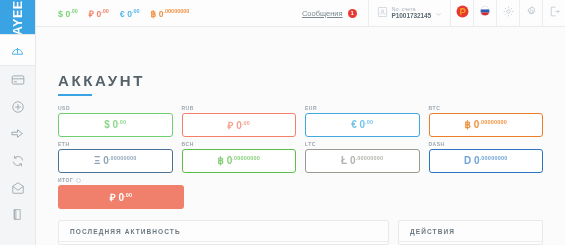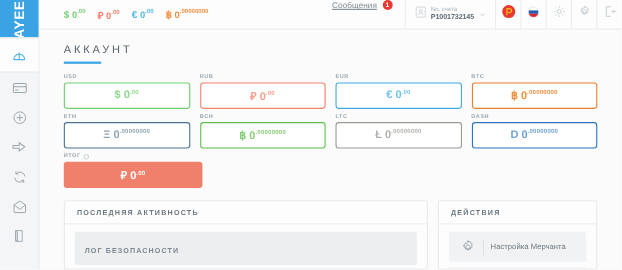--- a/index.html
+++ b/index.html
@@ -39,42 +39,42 @@
   }
   .bal-group { display:flex; align-items:center; gap:11px; padding-left:22px; flex:1; }
   .bal { font-size:8.5px; white-space:nowrap; font-weight:bold; }
   .bal .sym { font-size:9px; }
   .bal .dec { font-size:5.5px; vertical-align:super; }
   .bal.usd { color:#79d279; }
   .bal.rub { color:#f4806a; }
   .bal.eur { color:#54b8e8; }
   .bal.btc { color:#f29042; }
 
-  .topbar-right { display:flex; align-items:flex-start; height:100%; }
+  .topbar-right { display:flex; align-items:center; height:100%; }
   .msg-link { display:flex; align-items:center; gap:5px; padding:0 11px; }
   .msg-label { font-size:7.5px; color:#7c8a92; text-decoration:underline; white-space:nowrap; }
   .msg-badge {
     width:9px; height:9px; border-radius:50%; background:#e8382f; color:#fff;
     font-size:6px; display:flex; align-items:center; justify-content:center; font-weight:bold;
   }
   .acct {
     display:flex; align-items:center; gap:4px; padding:0 8px; height:100%;
     border-left:1px solid #ebedef;
   }
   .acct-lines { line-height:1.15; }
   .acct-lbl { font-size:5.5px; color:#a8b3ba; }
   .acct-num { font-size:6.5px; color:#5c6b73; font-weight:bold; letter-spacing:-0.1px; }
   .icon-btn {
     width:23px; height:100%; display:flex; align-items:center; justify-content:center;
     border-left:1px solid #ebedef;
   }
 
   
   .page-head { padding:13px 0 0 22px; }
-  .page-title { font-size:10px; color:#56636b; letter-spacing:2.6px; font-weight:normal; }
+  .page-title { font-size:15px; color:#56636b; letter-spacing:2.6px; font-weight:bold;margin-top:32px; }
   .title-rule { width:34px; height:2px; background:#3aa3e3; margin-top:5px; }
 
   
   .cards { padding:9px 22px 0 22px; }
   .card-row { display:flex; gap:9px; margin-bottom:4px; }
   .cell { flex:1; min-width:0; }
   .cell-lbl { font-size:5px; color:#9aa6ad; letter-spacing:0.5px; margin-bottom:2px; font-weight:bold; }
   .cell-box {
     height:24px; border:1px solid #ccc; border-radius:3px; background:#fff;
     display:flex; align-items:center; justify-content:center;

